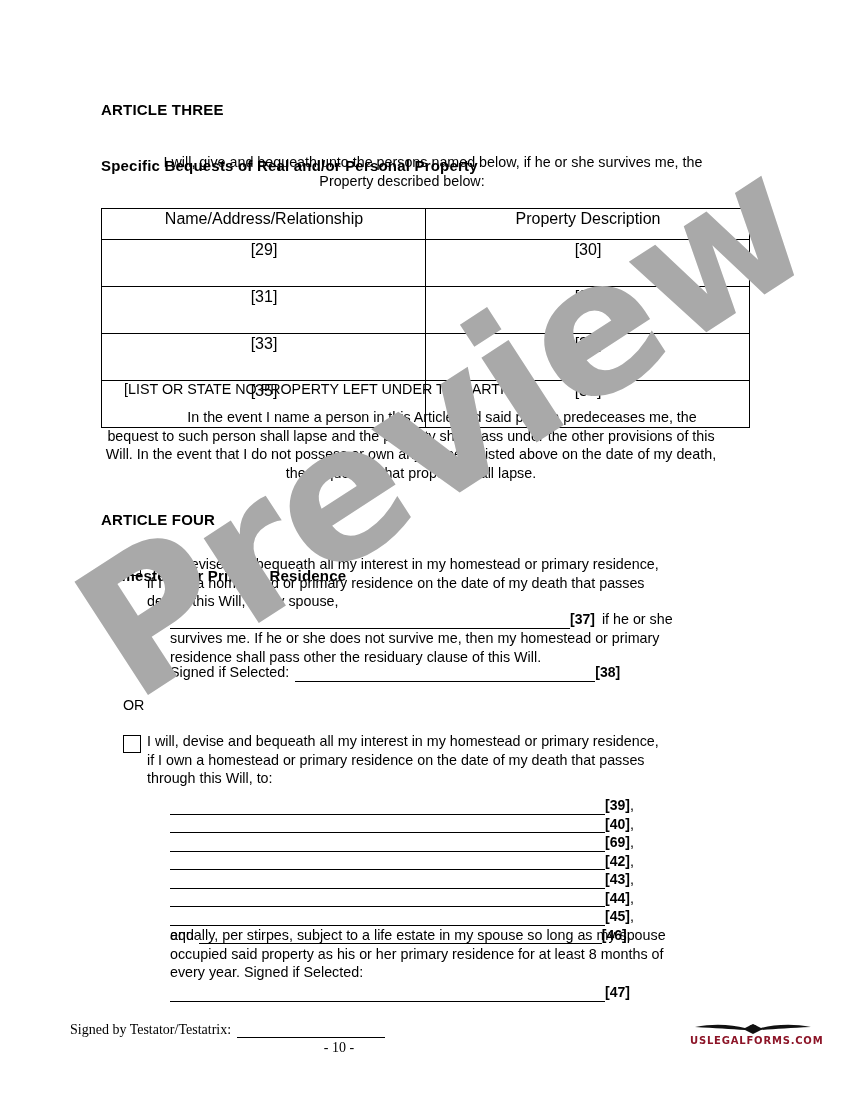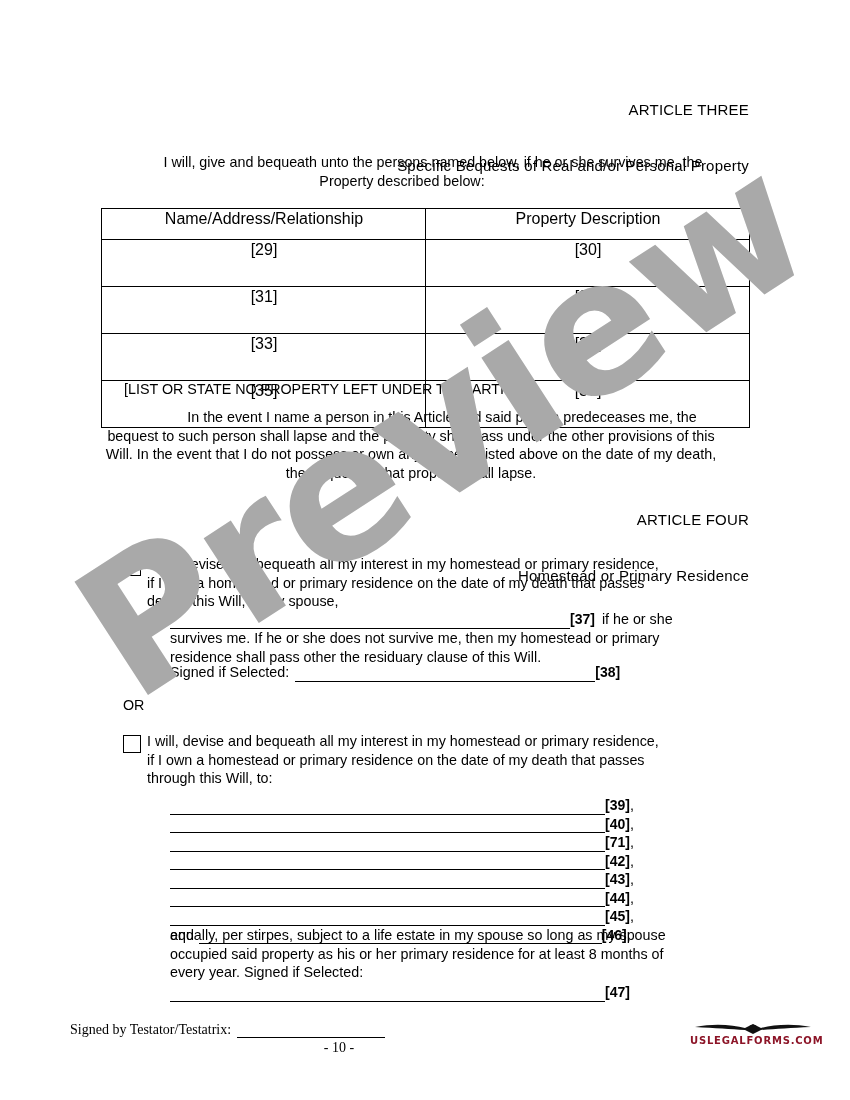--- a/index.html
+++ b/index.html
@@ -45,22 +45,22 @@
   #page {
     position: absolute;
     left: 0;
     top: 0;
     width: 850px;
     height: 1100px;
     z-index: 1;
   }
 
   .article-head {
-    text-align: right;
-    font-weight: normal;
+    text-align: left;
+    font-weight: bold;
     font-size: 15px;
     line-height: 20px;
     letter-spacing: 0.2px;
   }
   .article-head .line2 {
     font-size: 15px;
     margin-top: 36px;
   }
 
   .body-p {
@@ -317,21 +317,21 @@
   </div>
 
   <div style="position:absolute; left:170px; top:796px; width:580px;">
     <div class="fill-row">
       <span class="rule" style="width:435px;"></span><span class="tag">[39]</span><span>,</span>
     </div>
     <div class="fill-row">
       <span class="rule" style="width:435px;"></span><span class="tag">[40]</span><span>,</span>
     </div>
     <div class="fill-row">
-      <span class="rule" style="width:435px;"></span><span class="tag">[71]</span><span>,</span>
+      <span class="rule" style="width:435px;"></span><span class="tag">[69]</span><span>,</span>
     </div>
     <div class="fill-row">
       <span class="rule" style="width:435px;"></span><span class="tag">[42]</span><span>,</span>
     </div>
     <div class="fill-row">
       <span class="rule" style="width:435px;"></span><span class="tag">[43]</span><span>,</span>
     </div>
     <div class="fill-row">
       <span class="rule" style="width:435px;"></span><span class="tag">[44]</span><span>,</span>
     </div>

